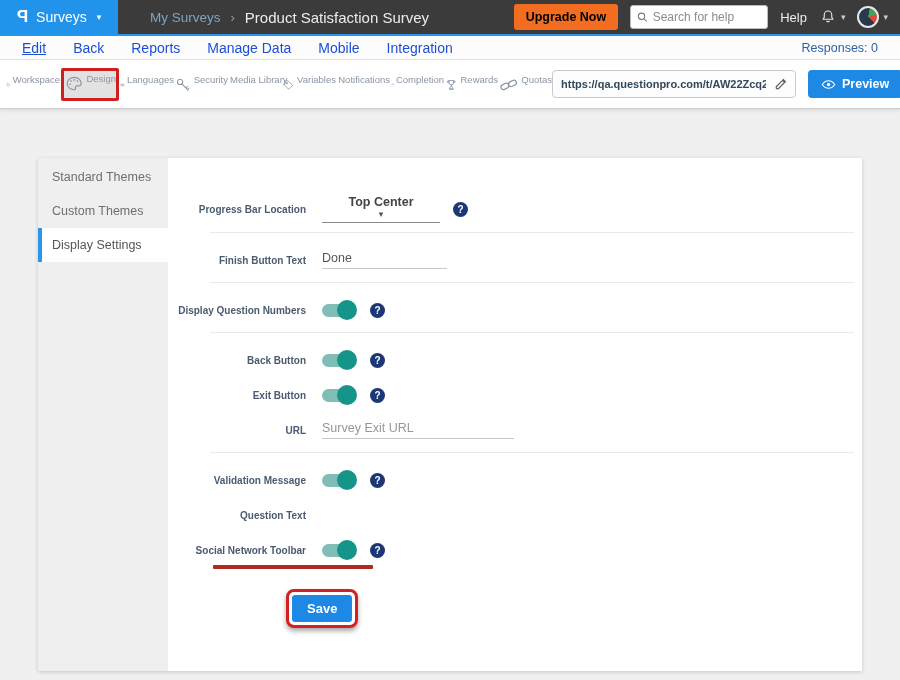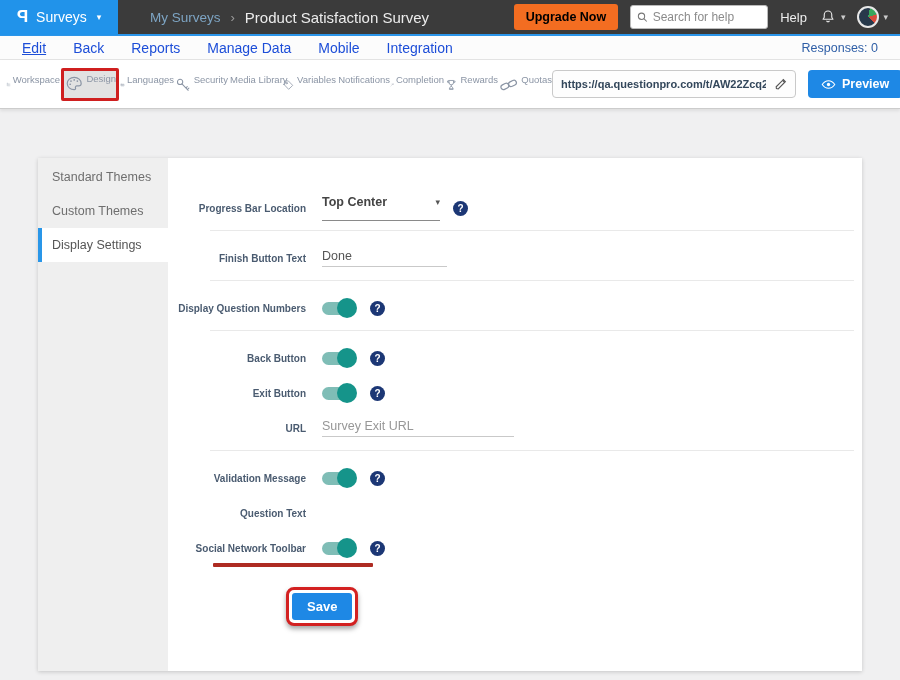--- a/index.html
+++ b/index.html
@@ -50,21 +50,21 @@
   
   .card { position:absolute; left:38px; top:127px; width:824px; height:513px; background:#fff; box-shadow:0 1px 4px rgba(0,0,0,.18); display:flex;margin-top:31px; }
   .sbar { width:130px; background:#efefef; padding-top:2px; flex-shrink:0; }
   .sitem { padding:10px 14px; font-size:12.5px; color:#6e6e6e; cursor:pointer; }
   .sitem.active { background:#fff; border-left:4px solid #2996e8; padding-left:10px; color:#555; }
 
   
   .main { flex:1; padding-top:37px; }
   .frow { display:flex; align-items:center; min-height:26px; margin-bottom:9px; }
   .flabel { width:154px; padding-right:16px; text-align:right; font-size:10px; font-weight:bold; color:#4a5b70; flex-shrink:0; }
-  .selectbox { width:118px; border-bottom:1px solid #8a8a8a; display:flex; align-items:center; justify-content:space-between; padding-bottom:11px; cursor:pointer; }
+  .selectbox { width:118px; border-bottom:1px solid #8a8a8a; display:flex; align-items:center; justify-content:space-between; padding-bottom:3px; cursor:pointer;flex-direction:column; }
   .selectbox .val { font-size:12.5px; font-weight:bold; color:#444; }
   .selectbox .scaret { font-size:9px; color:#555; }
   input.uline { border:none; border-bottom:1px solid #c9c9c9; outline:none; font-size:12.5px; color:#555; font-family:inherit; padding-bottom:3px; background:transparent; }
   input.uline::placeholder { color:#979797; }
   .w125 { width:125px; } .w192 { width:192px; } .w220 { width:220px; }
   .toggle { width:32px; height:13px; background:#7fbdb6; border-radius:7px; position:relative; cursor:pointer; flex-shrink:0; }
   .toggle::after { content:""; position:absolute; right:-3px; top:-3.5px; width:20px; height:20px; border-radius:50%; background:#15948a; }
   .qhelp { width:15px; height:15px; border-radius:50%; background:#1c3775; color:#fff; font-size:10px; font-weight:bold; display:flex; align-items:center; justify-content:center; margin-left:13px; cursor:pointer; flex-shrink:0; }
   .qhelp::after { content:"?"; }
   .qhelp.aftertoggle { margin-left:16px; }

